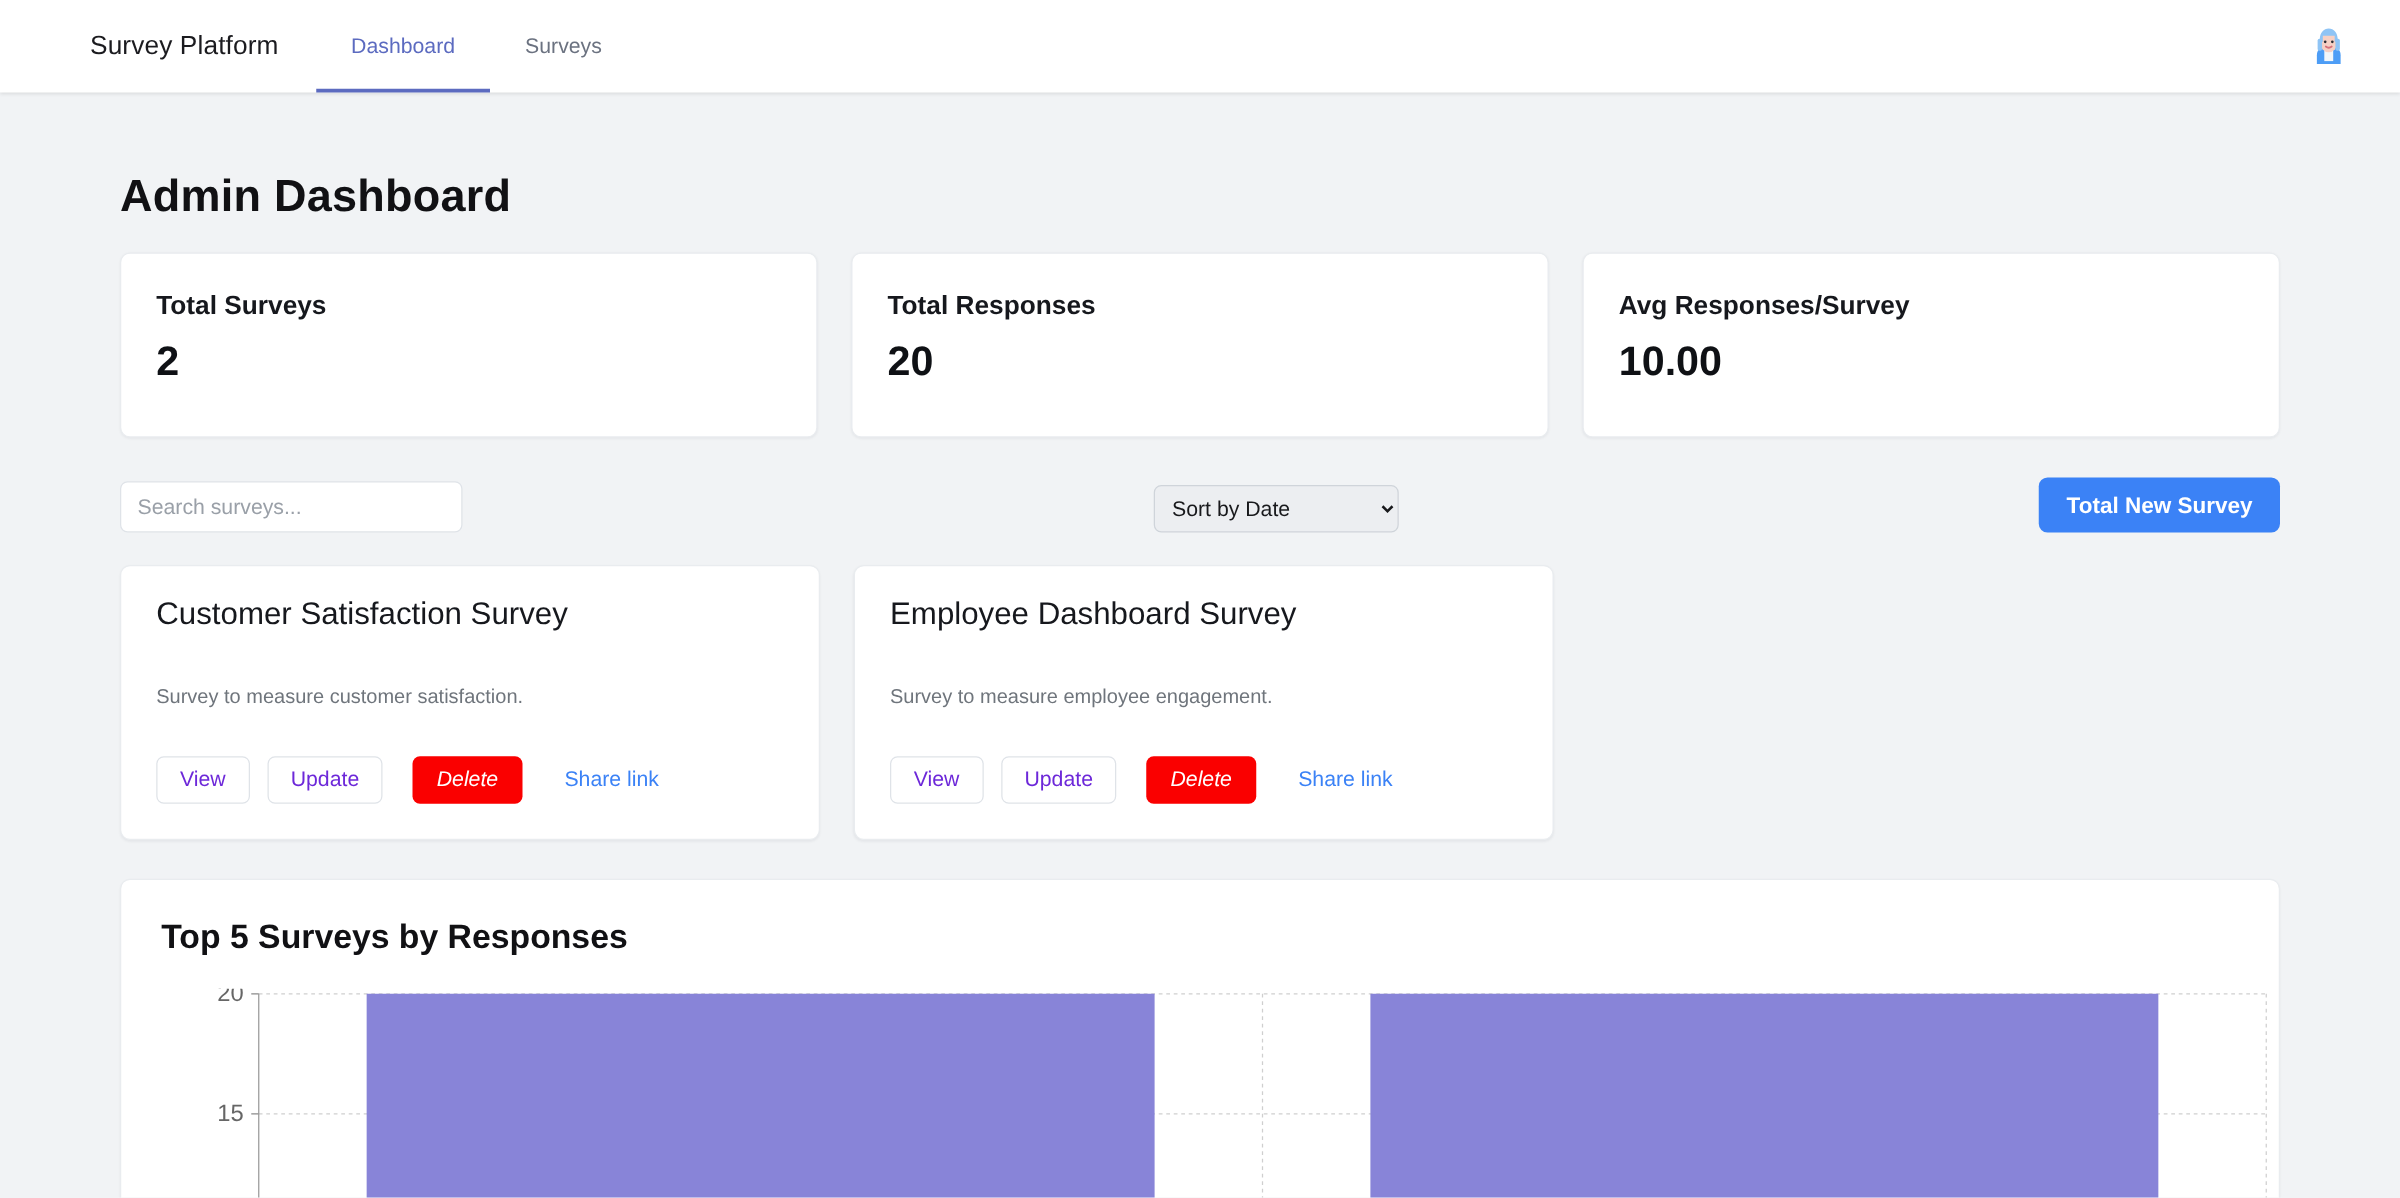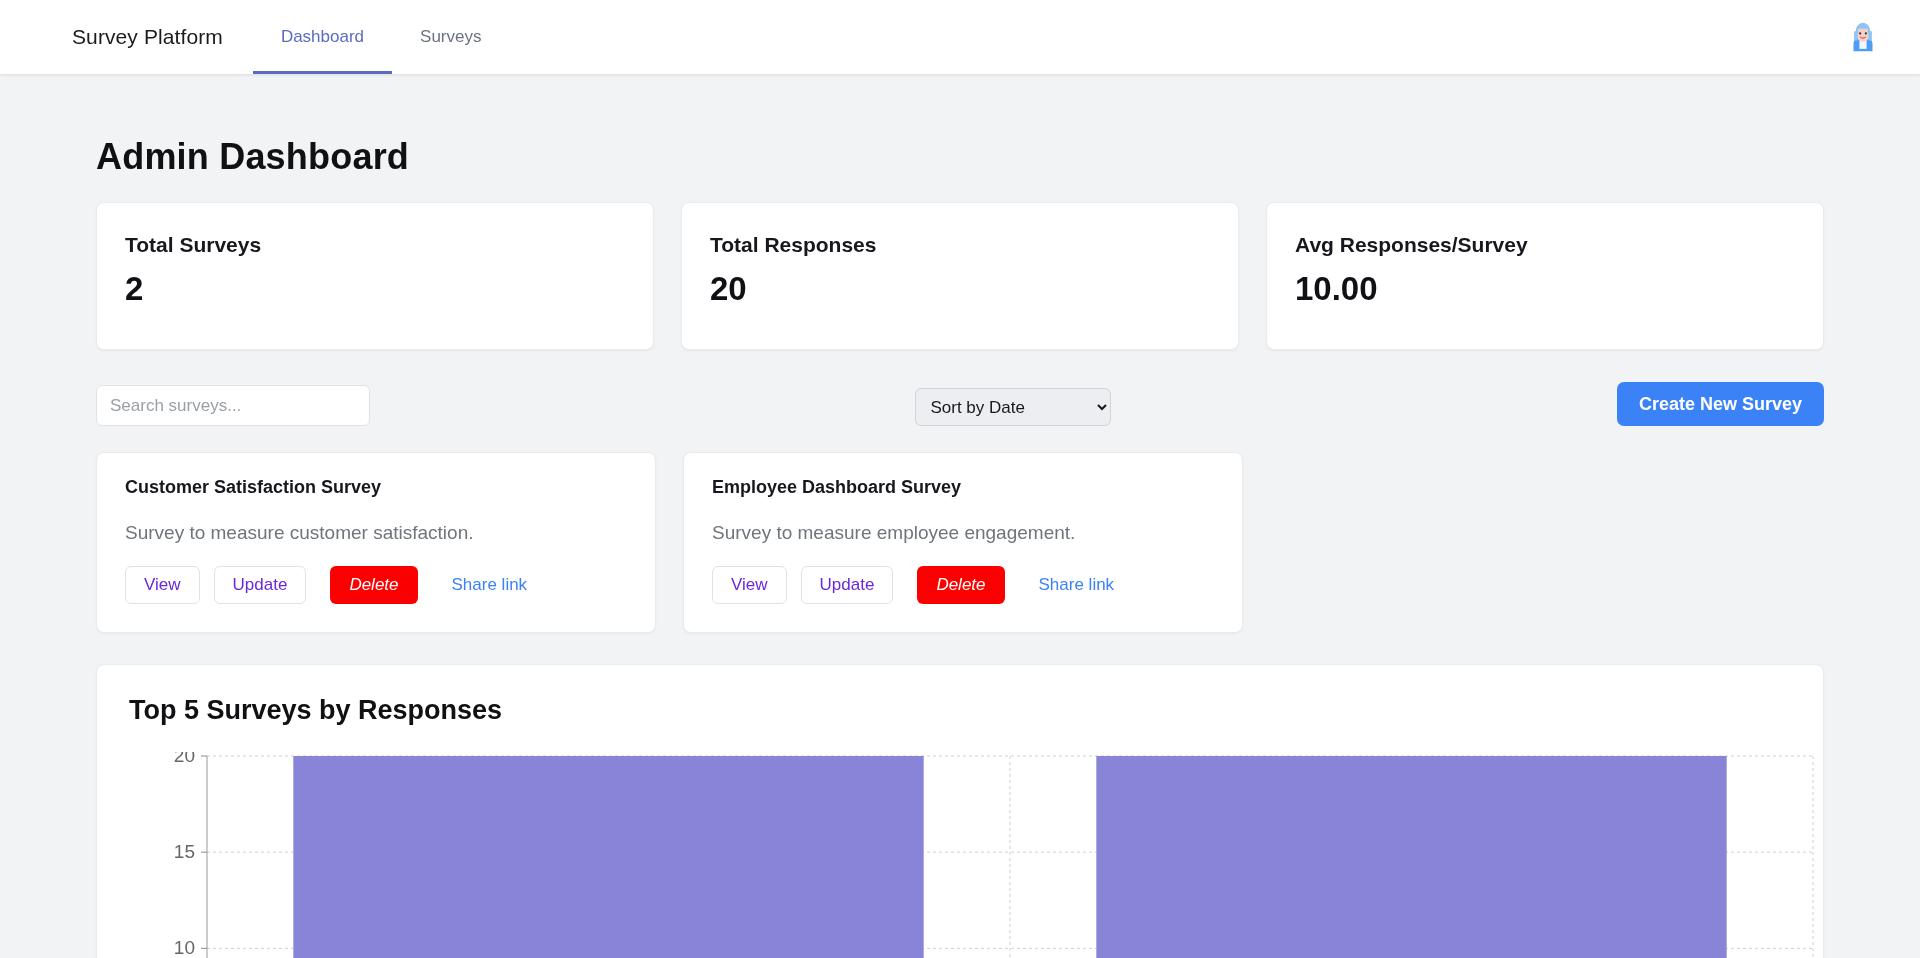--- a/index.html
+++ b/index.html
@@ -166,29 +166,29 @@
   }
   .survey-card {
     width: 560px;
     background: #ffffff;
     border: 1px solid #e9ecef;
     border-radius: 8px;
     box-shadow: 0 1px 2px rgba(16,24,40,0.05);
     padding: 24px 28px 28px 28px;
   }
   .survey-title {
-    font-size: 18px;
-    font-weight: bold;
+    font-size: 25px;
+    font-weight: normal;
     color: #16181d;
-    margin-bottom: 24px;
+    margin-bottom: 43px;
   }
   .survey-desc {
-    font-size: 19px;
+    font-size: 16px;
     color: #6f757c;
-    margin-bottom: 22px;
+    margin-bottom: 38px;
   }
   .survey-actions {
     display: flex;
     align-items: center;
     gap: 14px;
   }
   .btn-outline {
     background: #ffffff;
     border: 1px solid #dfe3e8;
     border-radius: 6px;
@@ -283,21 +283,21 @@
 
   <div class="toolbar">
     <input class="search-input" type="text" placeholder="Search surveys..." style="">
     <div class="toolbar-mid">
       <select class="sort-select">
         <option>Sort by Date</option>
         <option>Sort by Name</option>
         <option>Sort by Responses</option>
       </select>
     </div>
-    <button class="create-btn">Create New Survey</button>
+    <button class="create-btn">Total New Survey</button>
   </div>
 
   <div class="survey-row">
 
     <div class="survey-card">
       <div class="survey-title">Customer Satisfaction Survey</div>
       <div class="survey-desc">Survey to measure customer satisfaction.</div>
       <div class="survey-actions">
         <button class="btn-outline">View</button>
         <button class="btn-outline">Update</button>

